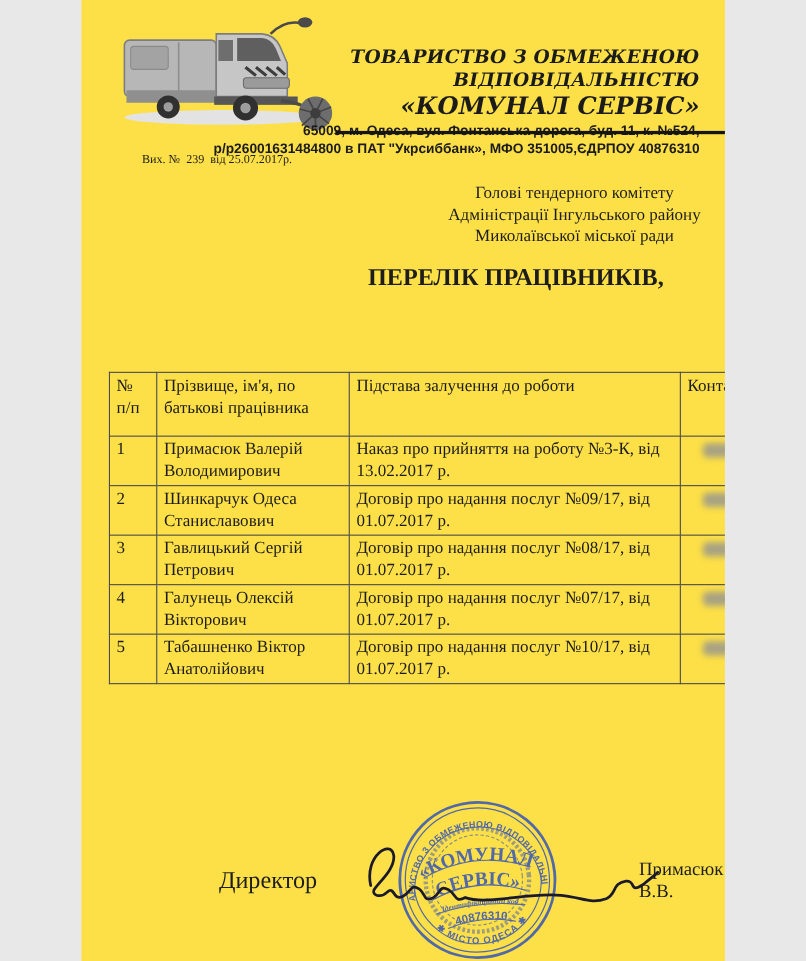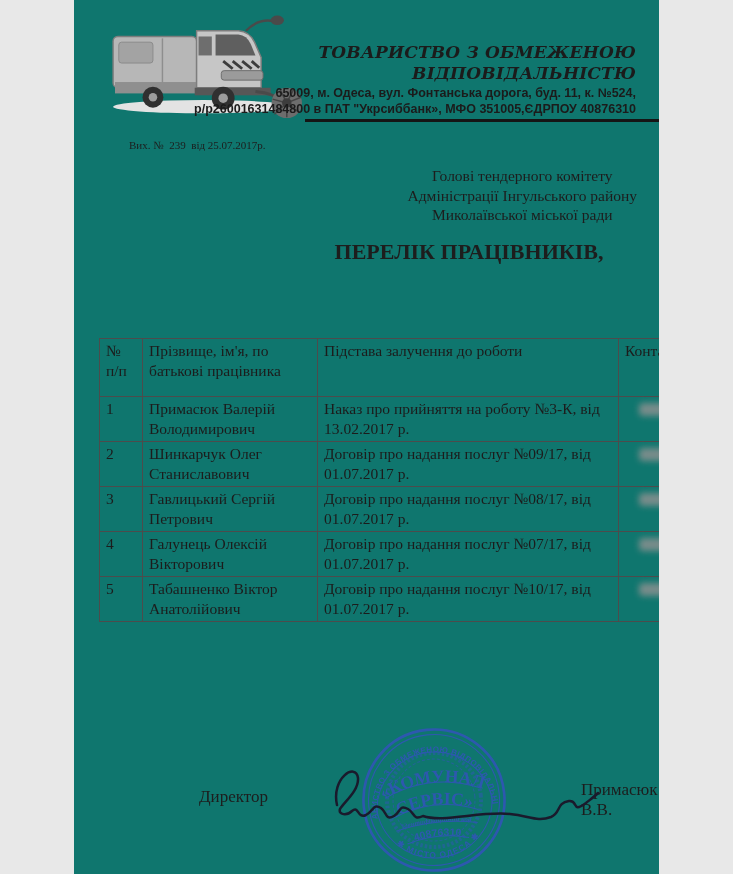--- a/index.html
+++ b/index.html
@@ -1,18 +1,18 @@
 <!DOCTYPE html>
 <html><head>
 <meta charset="utf-8">
 <style>
   html,body{margin:0;padding:0;background:#e8e8e8;}
   .page{
     position:relative;width:585px;height:874px;margin:0 auto;
-    background:#0f766e;overflow:hidden;
+    background:#fde047;overflow:hidden;
     font-family:"Liberation Serif",serif;color:#1d1d1d;
   }
   
   .truck{position:absolute;left:28px;top:8px;width:212px;height:112px;}
   .org-block{position:absolute;right:23px;top:42px;width:480px;text-align:right;color:#1b1b1b;}
   .org-type{font-family:"DejaVu Serif",serif;font-style:italic;font-weight:bold;font-size:17px;line-height:21px;letter-spacing:.2px;}
   .org-name{font-family:"DejaVu Serif",serif;font-style:italic;font-weight:bold;font-size:22px;line-height:26px;}
   .org-addr{font-family:"Liberation Sans",sans-serif;font-weight:bold;font-size:12.5px;line-height:14px;margin-top:2px;}
   .rule{position:absolute;left:231px;top:119px;width:479px;height:3px;background:#151515;}
   .outgoing{position:absolute;left:55px;top:139px;font-size:11px;white-space:pre;}
@@ -28,21 +28,21 @@
   }
   table.workers td{border:1.6px solid #4c4c4c;vertical-align:top;padding:2px 6px;line-height:20px;margin-top:42px;}
   td.c-num{width:30px;word-break:break-all;padding-left:5px;}
   td.c-name{width:162px;}
   td.c-basis{width:288px;font-family:Liberation Serif, serif;}
   td.c-phone{width:193px;}
   tr.hdr td{height:53px;}
   tr.row td{height:39px;}
   .phone-blob{height:13px;width:150px;border-radius:4px;background:#929292;filter:blur(3px);opacity:.8;margin:4px 0 0 14px;}
   
-  .director{position:absolute;left:125px;top:787px;font-size:17px;}
+  .director{position:absolute;left:125px;top:787px;font-size:22px;}
   .signer{position:absolute;left:507px;top:780px;font-size:17px;}
   .stamp{position:absolute;left:286px;top:726px;width:148px;height:148px;}
   .signature{position:absolute;left:256px;top:758px;width:272px;height:72px;}
 </style>
 </head>
 <body>
 
 <div class="page">
 
   <svg class="truck" viewBox="0 0 220 118" aria-hidden="true">
@@ -83,20 +83,21 @@
         <line x1="193" y1="100" x2="180" y2="112"></line>
       <line x1="193" y1="100" x2="178" y2="96"></line>
         <line x1="193" y1="100" x2="186" y2="86"></line>
       <line x1="193" y1="100" x2="200" y2="86"></line>
     </g>
     <circle cx="193" cy="100" r="5" fill="#3d3d3d"></circle>
   </svg>
 
   <div class="org-block">
     <div class="org-type">ТОВАРИСТВО З ОБМЕЖЕНОЮ ВІДПОВІДАЛЬНІСТЮ</div>
+    <div class="org-name">«КОМУНАЛ СЕРВІС»</div>
     <div class="org-addr">65009, м. Одеса, вул. Фонтанська дорога, буд. 11, к. №524,</div>
     <div class="org-addr">р/р26001631484800 в ПАТ "Укрсиббанк», МФО 351005,ЄДРПОУ 40876310</div>
   </div>
   <div class="rule"></div>
 
   <div class="outgoing">Вих. №  239  від 25.07.2017р.</div>
 
   <div class="addressee">
     <div>Голові тендерного комітету</div>
     <div>Адміністрації Інгульського району</div>
@@ -118,21 +119,21 @@
       <tr class="row">
         <td class="c-num">1</td>
         <td class="c-name">Примасюк Валерій Володимирович</td>
         <td class="c-basis">Наказ про прийняття на роботу №3-К, від 13.02.2017 р.</td>
         <td class="c-phone">
             <div class="phone-blob"></div>
           </td>
       </tr>
       <tr class="row">
         <td class="c-num">2</td>
-        <td class="c-name">Шинкарчук Олег Станиславович</td>
+        <td class="c-name">Шинкарчук Одеса Станиславович</td>
         <td class="c-basis">Договір про надання послуг №09/17, від 01.07.2017 р.</td>
         <td class="c-phone">
             <div class="phone-blob"></div>
           </td>
       </tr>
       <tr class="row">
         <td class="c-num">3</td>
         <td class="c-name">Гавлицький Сергій Петрович</td>
         <td class="c-basis">Договір про надання послуг №08/17, від 01.07.2017 р.</td>
         <td class="c-phone">

